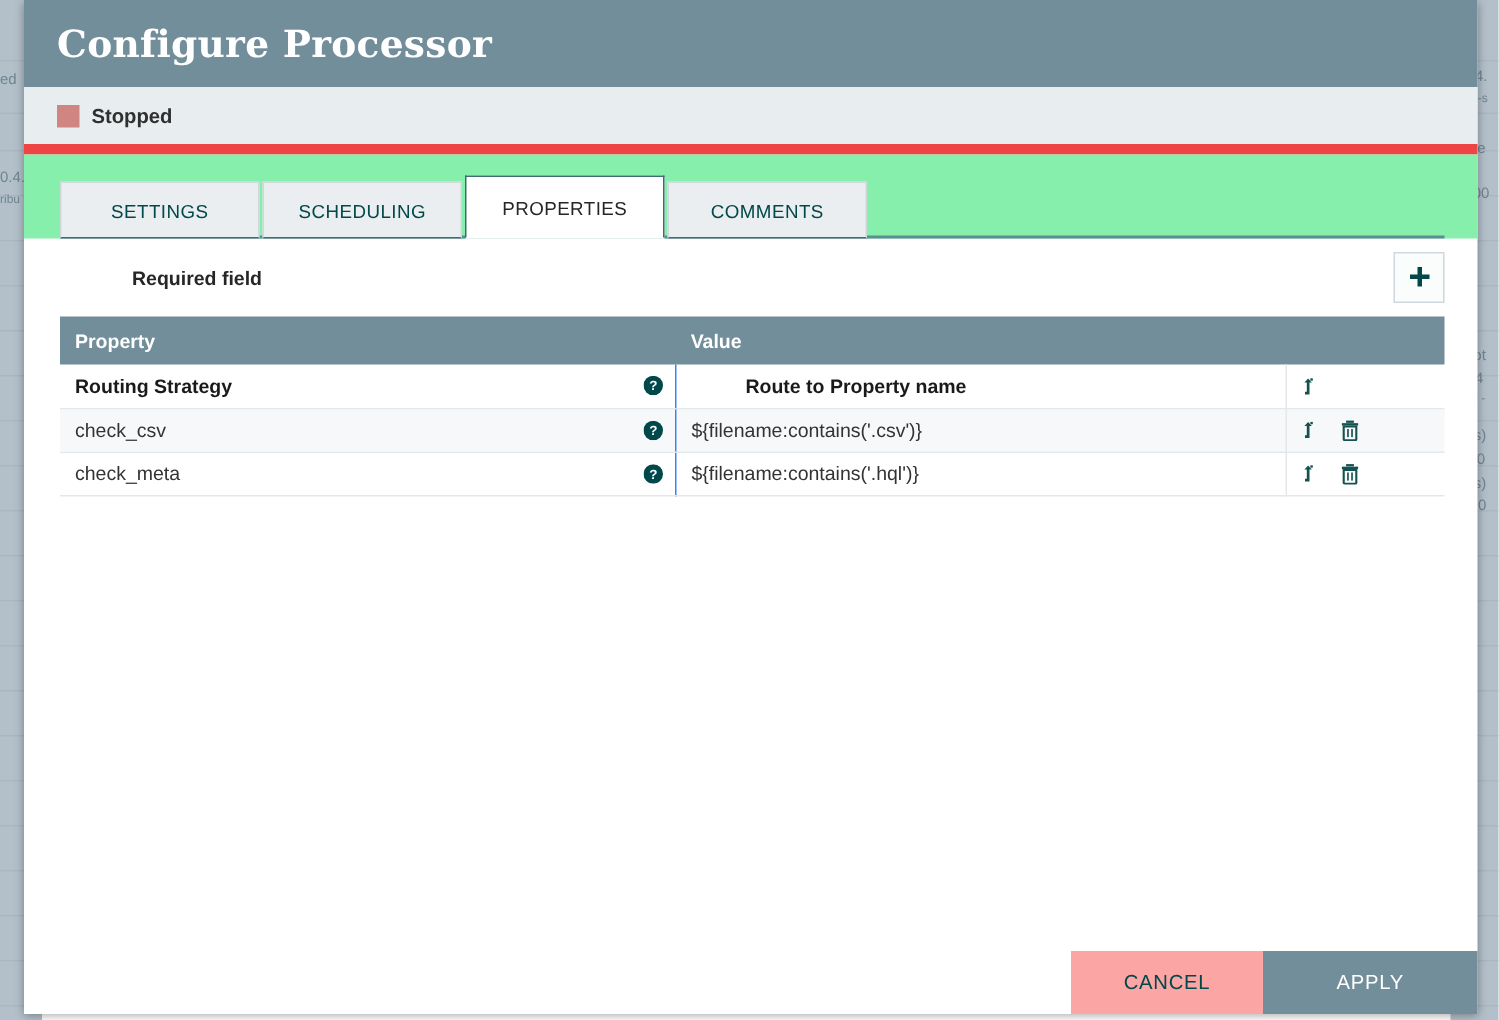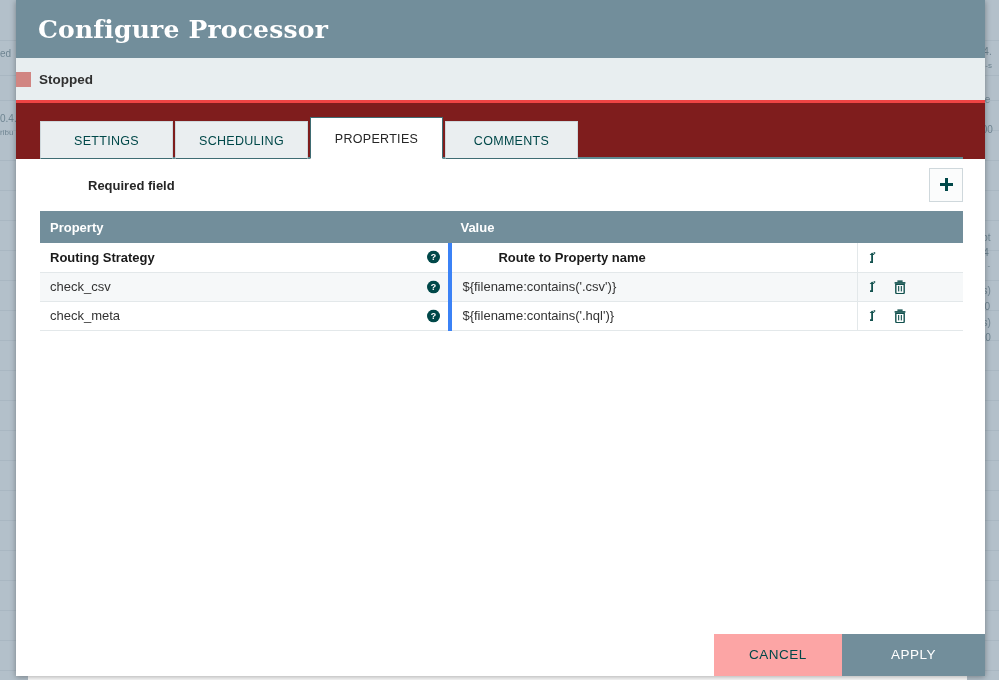--- a/index.html
+++ b/index.html
@@ -69,40 +69,41 @@
     font-weight: bold;
     font-size: 25px;
     letter-spacing: 0.2px;
   }
 
   #status-bar {
     height: 45px;
     background: #e8eef0;
     display: flex;
     align-items: center;
+    padding-left: 22px;
     box-sizing: border-box;
-    border-bottom: 3px solid #ef4444;
+    border-bottom: 7px solid #ef4444;
   }
   #status-swatch {
     width: 15px;
     height: 15px;
     background: #d18582;
     margin-right: 8px;
   }
   #status-label {
     font-size: 13.5px;
     font-weight: bold;
     color: #303030;
   }
 
   
   #tabs-wrap {
     position: relative;
     padding: 14px 30px 0 24px;
-    background: #7f1d1d;
+    background: #86efac;
   }
   #tabs {
     display: flex;
     align-items: flex-end;
     position: relative;
     z-index: 2;
   }
   .tab {
     min-width: 133px;
     height: 38px;
@@ -189,21 +190,21 @@
     color: #333333;
     padding: 0 0 0 10px;
     box-sizing: border-box;
     border-bottom: 1px solid #e3e8ea;
     vertical-align: middle;
     overflow: hidden;
     white-space: nowrap;
   }
   tr.row-alt td { background: #f6f8f9; }
   td.cell-name {
-    border-right: 4px solid #3b82f6;
+    border-right: 1px solid #3b82f6;
     position: relative;
     padding-right: 26px;
   }
   td.cell-name.required span.prop-text { font-weight: bold; color: #1a1a1a; }
   td.cell-value {
     border-right: 1px solid #e3e8ea;
   }
   td.cell-value.required span.val-text { font-weight: bold; color: #1a1a1a; margin-left: 36px; }
   td.cell-actions {
     padding-left: 12px;

